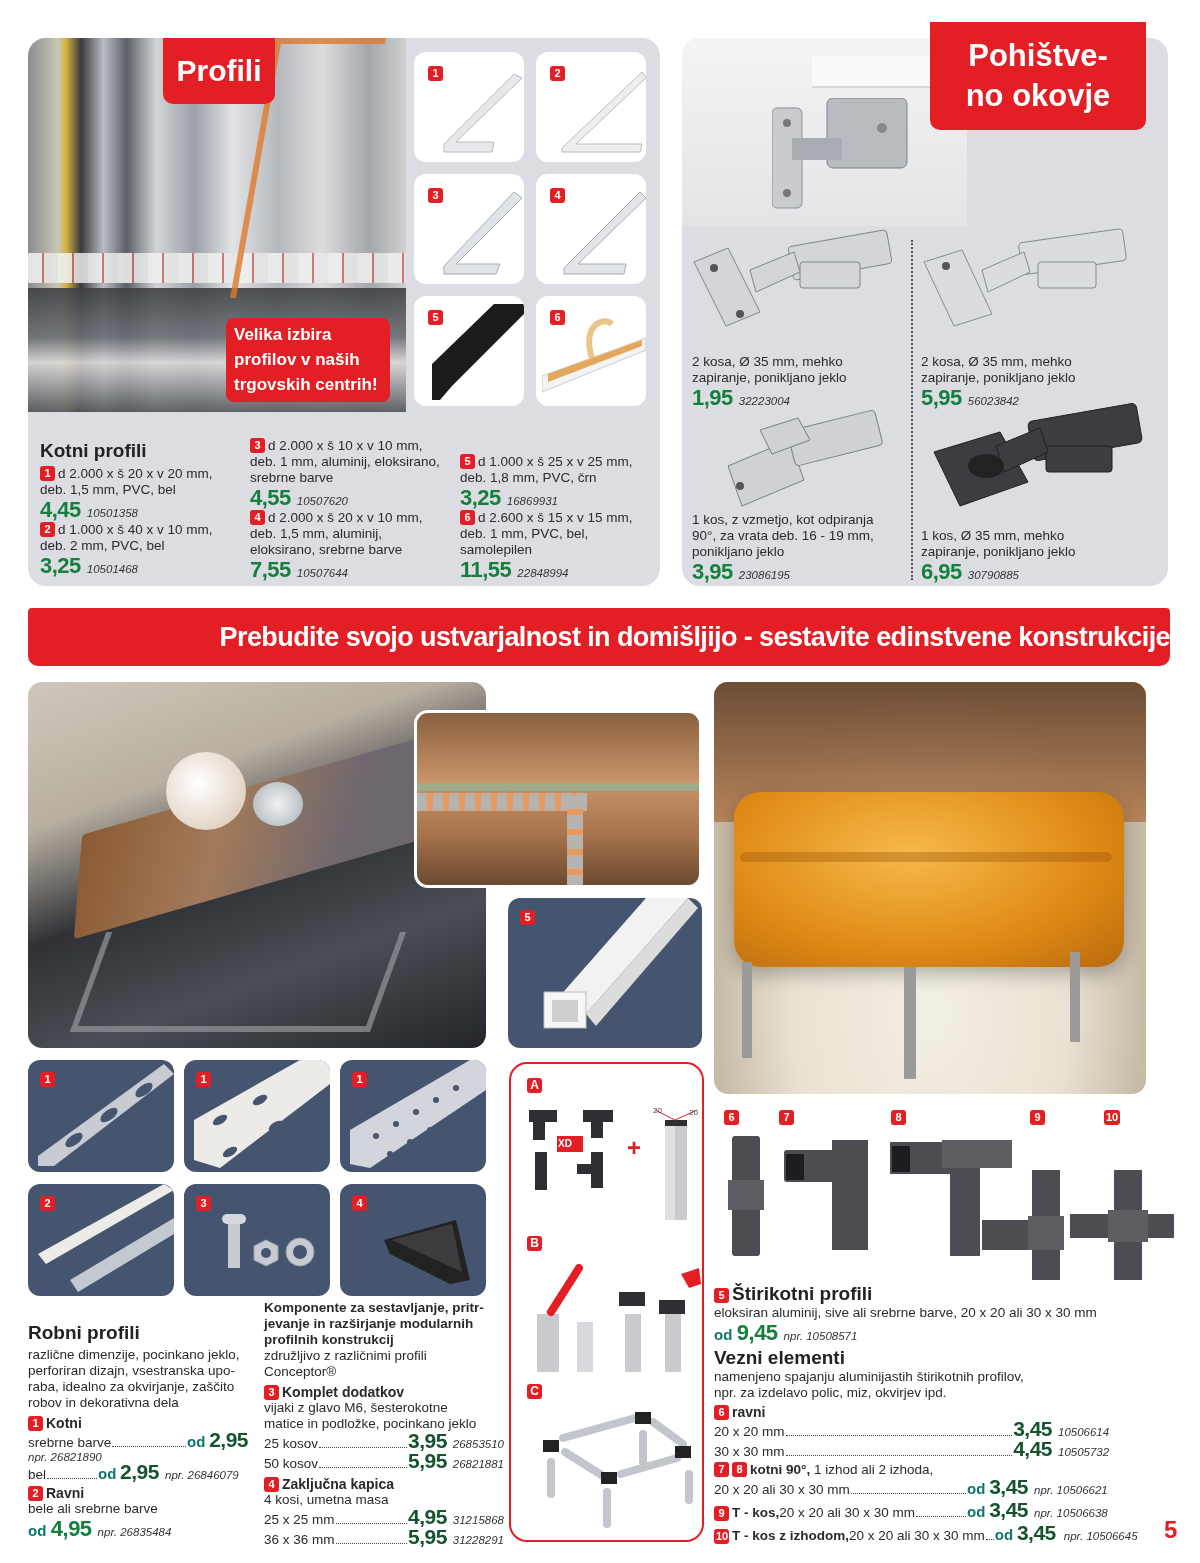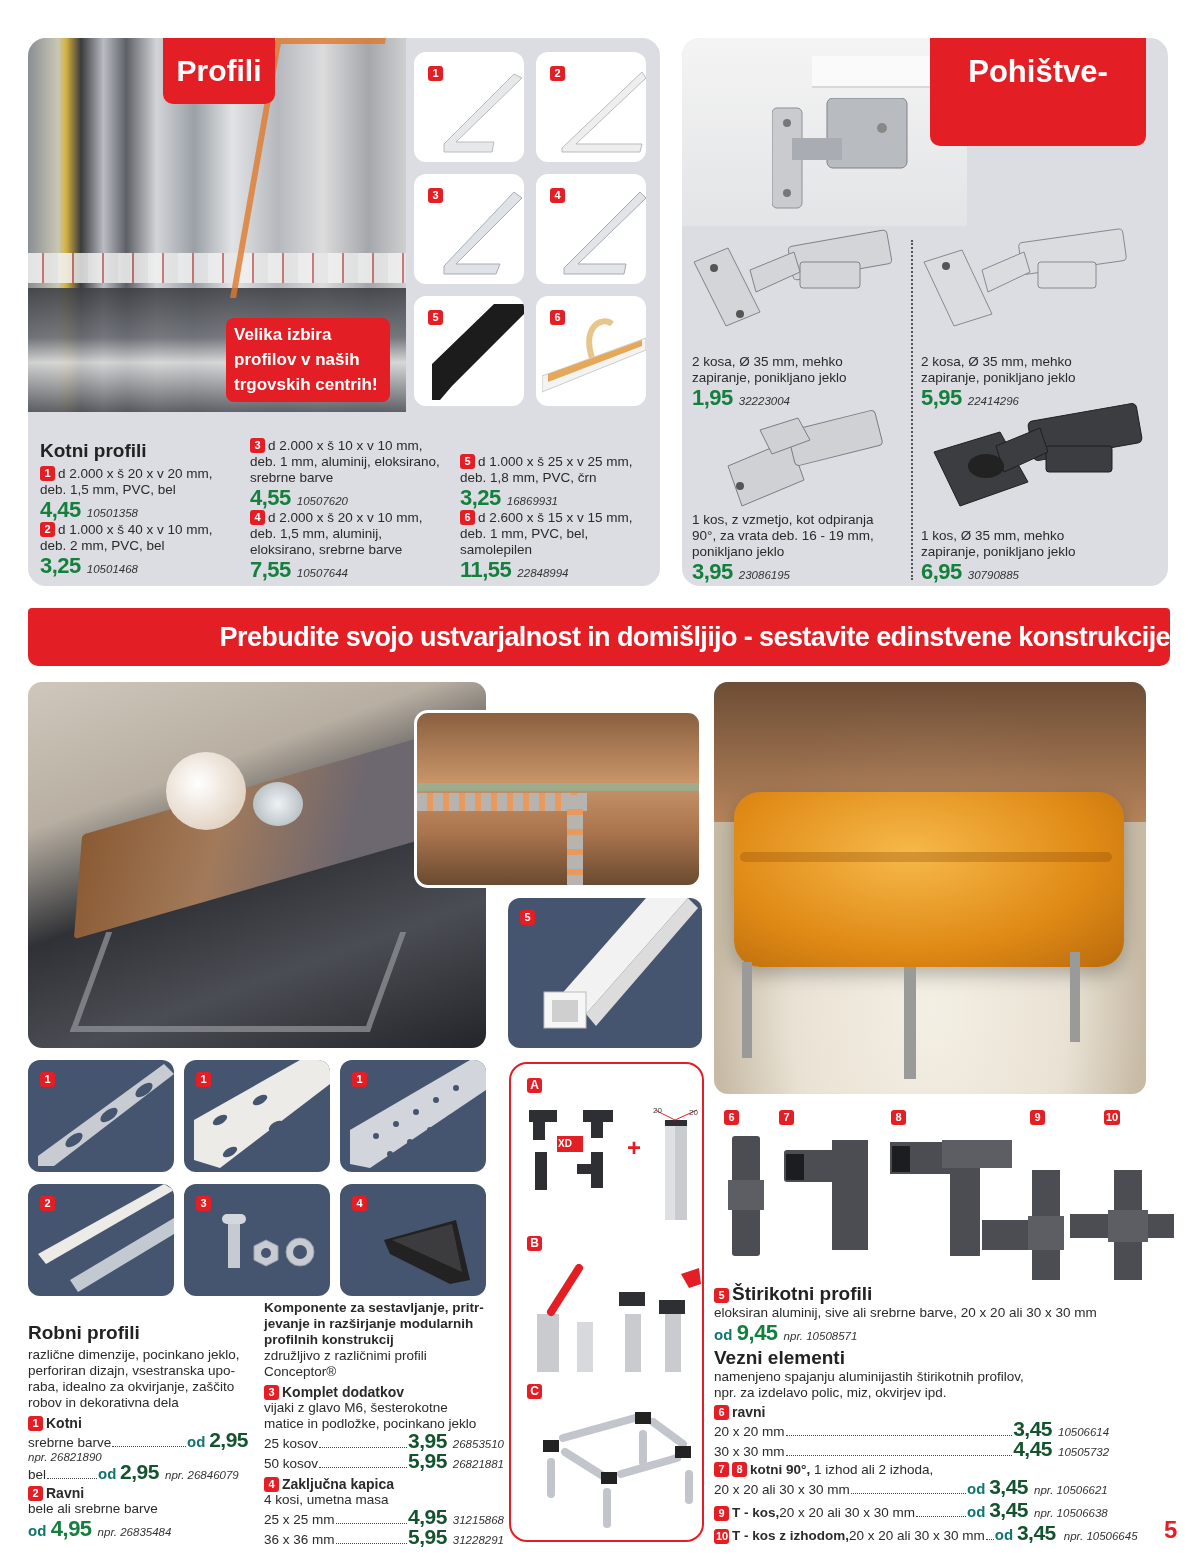--- a/index.html
+++ b/index.html
@@ -114,22 +114,23 @@
   <div style="position:absolute;left:130px;top:18px;width:155px;height:32px;background:#fafafa;border-bottom:2px solid #d8d8d8;"></div>
   <svg class="abs" style="left:90px;top:60px" width="150" height="120">
       <rect x="0" y="10" width="30" height="100" rx="5" fill="#c9cbcf" stroke="#8d9096"></rect>
       <rect x="55" y="0" width="80" height="70" rx="6" fill="#b8bbc0" stroke="#7e8187"></rect>
       <rect x="20" y="40" width="50" height="22" fill="#a9acb2"></rect>
       <circle cx="15" cy="25" r="4" fill="#777"></circle>
       <circle cx="15" cy="95" r="4" fill="#777"></circle>
       <circle cx="110" cy="30" r="5" fill="#888"></circle>
     </svg>
 </div>
-<div class="abs red title-box" style="left:930px;top:38px;width:216px;height:108px;border-radius:0 0 10px 10px;font-size:31px;line-height:40px;padding-top:14px;">
+<div class="abs red title-box" style="left:930px;top:22px;width:216px;height:108px;border-radius:0 0 10px 10px;font-size:31px;line-height:40px;padding-top:14px;">
   <div>Pohištve-</div>
+  <div>no okovje</div>
 </div>
 
 <div class="divider-v" style="left:911px;top:240px;height:340px;"></div>
 
 <svg class="abs" style="left:690px;top:222px" width="210" height="110">
     <g fill="#d3d5d9" stroke="#80848a">
       <polygon points="4,40 38,26 70,90 36,104"></polygon>
       <rect x="100" y="16" width="100" height="34" rx="4" transform="rotate(-10 150 33)"></rect>
       <rect x="110" y="40" width="60" height="26" rx="3"></rect>
       <polygon points="60,48 104,30 110,50 66,70"></polygon>
@@ -148,21 +149,21 @@
   </svg>
 
 <div class="abs" style="left:692px;top:354px;width:210px;">
   <div class="txt">2 kosa, Ø 35 mm, mehko</div>
   <div class="txt">zapiranje, ponikljano jeklo</div>
   <div><span class="price">1,95</span><span class="code">32223004</span></div>
 </div>
 <div class="abs" style="left:921px;top:354px;width:220px;">
   <div class="txt">2 kosa, Ø 35 mm, mehko</div>
   <div class="txt">zapiranje, ponikljano jeklo</div>
-  <div><span class="price">5,95</span><span class="code">22414296</span></div>
+  <div><span class="price">5,95</span><span class="code">56023842</span></div>
 </div>
 
 <svg class="abs" style="left:720px;top:410px" width="170" height="100">
     <g fill="#cfd1d5" stroke="#7a7e84">
       <polygon points="8,56 70,30 84,70 22,96"></polygon>
       <rect x="70" y="10" width="90" height="36" rx="4" transform="rotate(-14 115 28)"></rect>
       <polygon points="40,20 78,8 90,30 52,44"></polygon>
     </g>
     <circle cx="20" cy="76" r="4" fill="#555"></circle>
   </svg>

